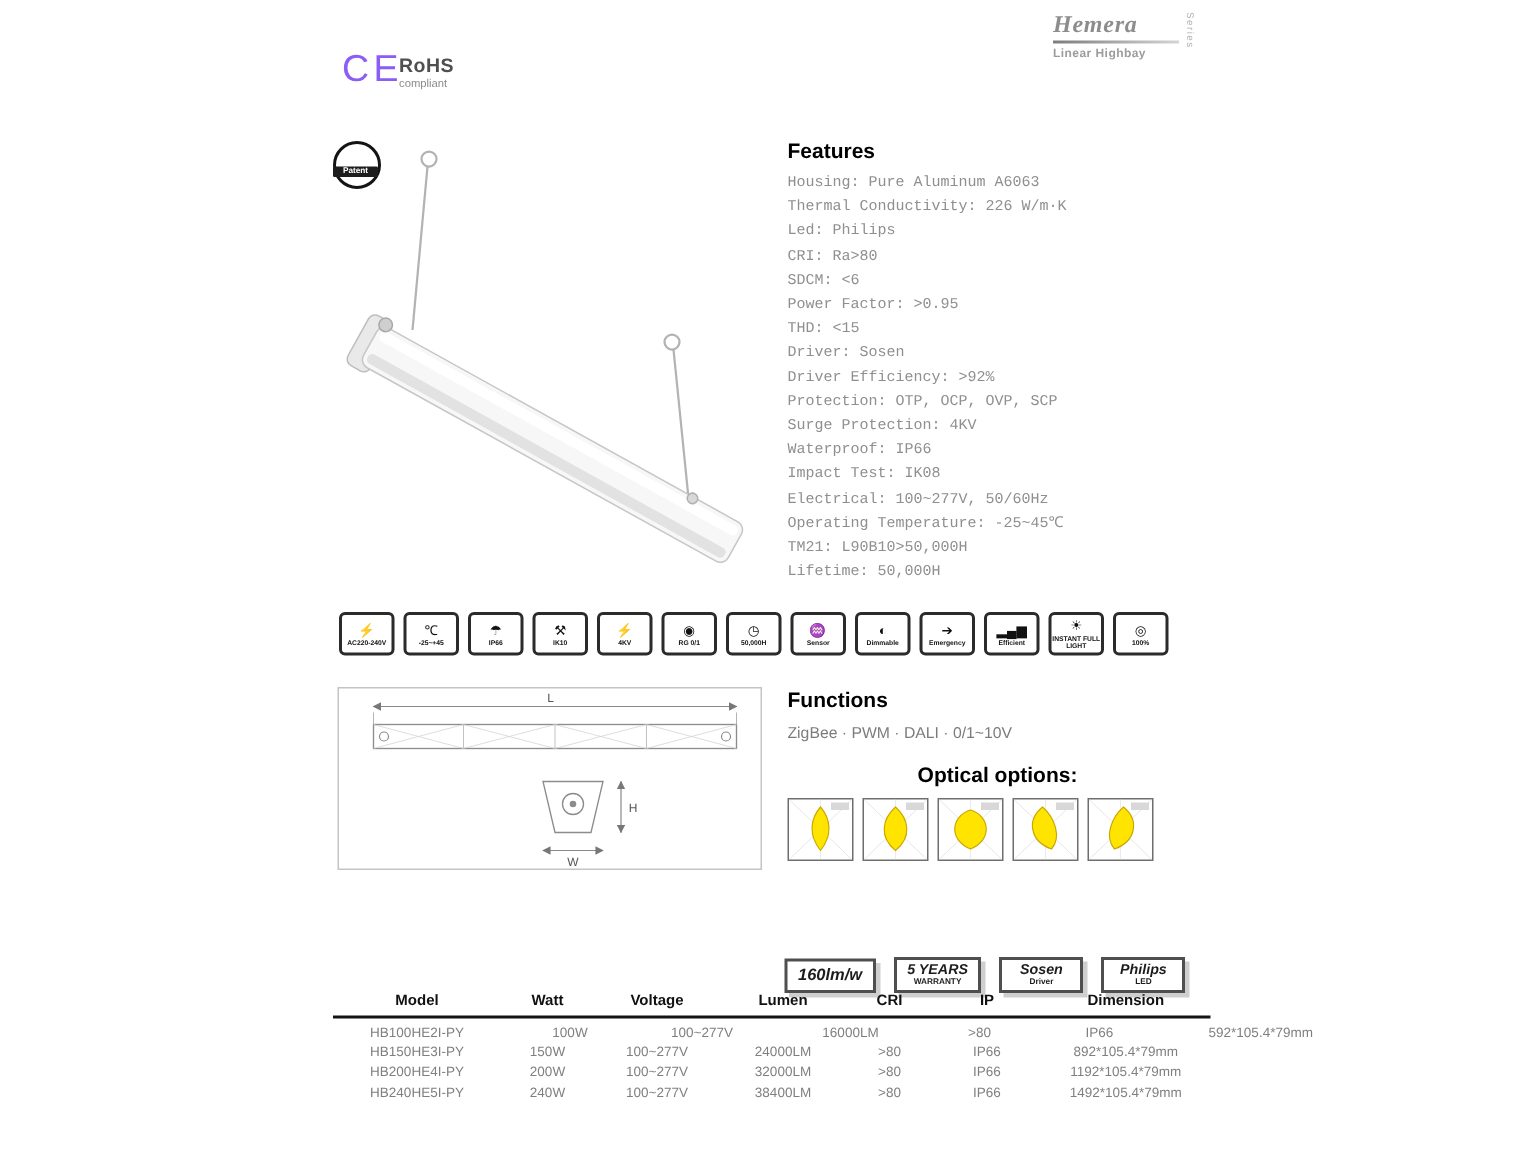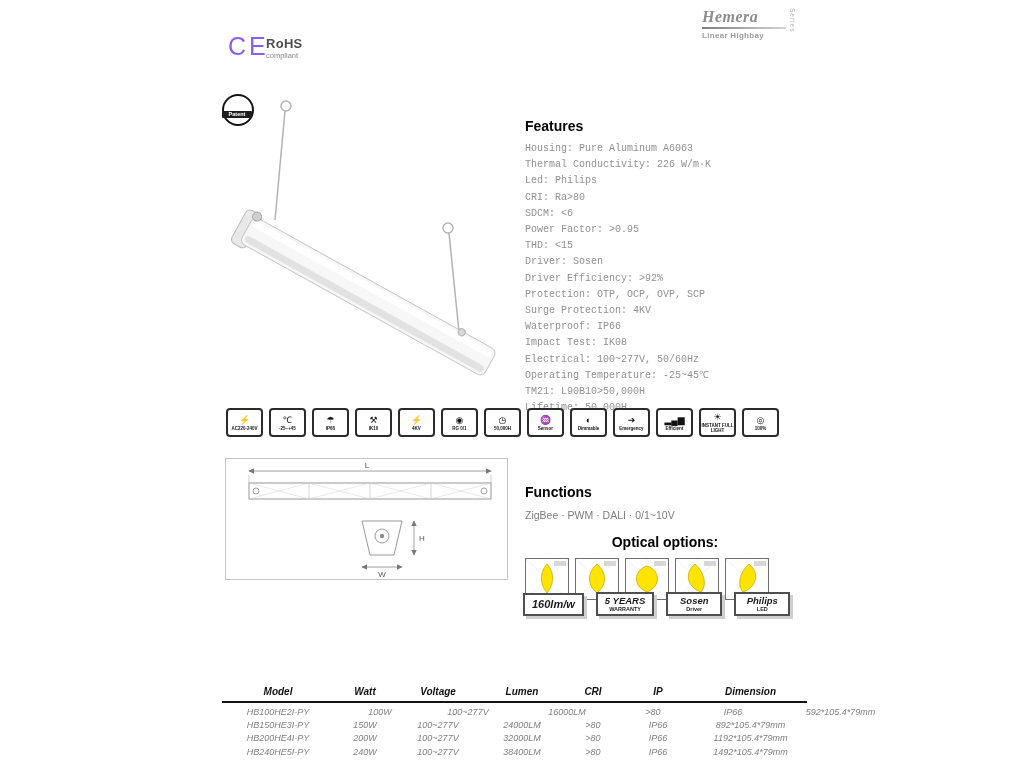--- a/index.html
+++ b/index.html
@@ -24,21 +24,21 @@
   .patent-badge { left:222px; top:94px; width:32px; height:32px; border:2px solid #141414;
     border-radius:50%; display:flex; align-items:flex-end; justify-content:center; }
   .patent-banner { width:34px; margin-left:-2px; background:#1d1d1d; color:#fff; font-size:5.5px;
     font-weight:bold; text-align:center; line-height:7px; margin-bottom:6px; border-radius:1px; }
 
   
   .product-photo { left:208px; top:70px; }
 
   
   .features-block { left:525px; top:92px; width:290px; }
-  .section-title { font-size:14px; font-weight:bold; color:#000;margin-top:26px; }
+  .section-title { font-size:14px; font-weight:bold; color:#000; }
   .features-list { margin-top:7px; }
   .feature-item { font-size:10px; line-height:16.2px; color:#8f8f8f;font-family:Liberation Mono, monospace; }
 
   
   .cert-icons-row { left:226px; top:408px; width:575px; display:flex; gap:6px; }
   .cert-icon { width:37px; height:29px; border:2px solid #2b2b2b; border-radius:4px;
     display:flex; flex-direction:column; align-items:center; justify-content:center;
     gap:1px; overflow:hidden; background:#fff; flex:none; }
   .cert-glyph { font-size:9px; line-height:10px; color:#111; }
   .cert-label { font-size:4.5px; line-height:5px; color:#111; font-weight:bold; text-align:center; }
@@ -49,29 +49,29 @@
   
   .functions-block { left:525px; top:458px; width:280px; }
   .functions-text { font-size:10.5px; color:#7c7c7c; margin-top:9px; }
 
   
   .optical-block { left:525px; top:508px; width:280px;text-align:center; }
   .optic-row { display:flex; gap:6px; margin-top:8px; }
   .optic-thumb { width:44px; height:42px; border:1px solid #6e6e6e; background:#fff; flex:none; }
 
   
-  .badges-row { left:523px; top:592px; display:flex; gap:12px; align-items:flex-end; }
+  .badges-row { left:523px; top:638px; display:flex; gap:12px; align-items:flex-end; }
   .badge { position:relative; border:2px solid #4f4f4f; background:#fff; padding:2px 7px;
     text-align:center; box-shadow:3px 3px 0 #cfcfcf; min-width:56px; }
   .badge-line1 { font-size:9.5px; font-weight:bold; font-style:italic; color:#1c1c1c; line-height:10px; white-space:nowrap; }
   .badge-line2 { font-size:5.5px; font-weight:bold; color:#1c1c1c; line-height:6px; }
   .badge.single .badge-line1 { font-size:11px; line-height:15px; }
 
   
-  .spec-table { left:222px; top:686px; width:585px;font-style:italic; }
+  .spec-table { left:222px; top:662px; width:585px; }
   .spec-grid { display:grid; grid-template-columns:112px 62px 84px 84px 58px 72px 113px; }
   .spec-head { border-bottom:2px solid #141414; padding-bottom:4px; }
   .th { font-size:10px; font-weight:bold; color:#111; text-align:center; }
   .tr { height:13.2px; align-items:center; }
   .tr:first-child { margin-top:3px;gap:15px; }
   .td { font-size:9px; color:#7f7f7f; text-align:center; line-height:13.2px; }
 </style>
 </head>
 <body>
 

